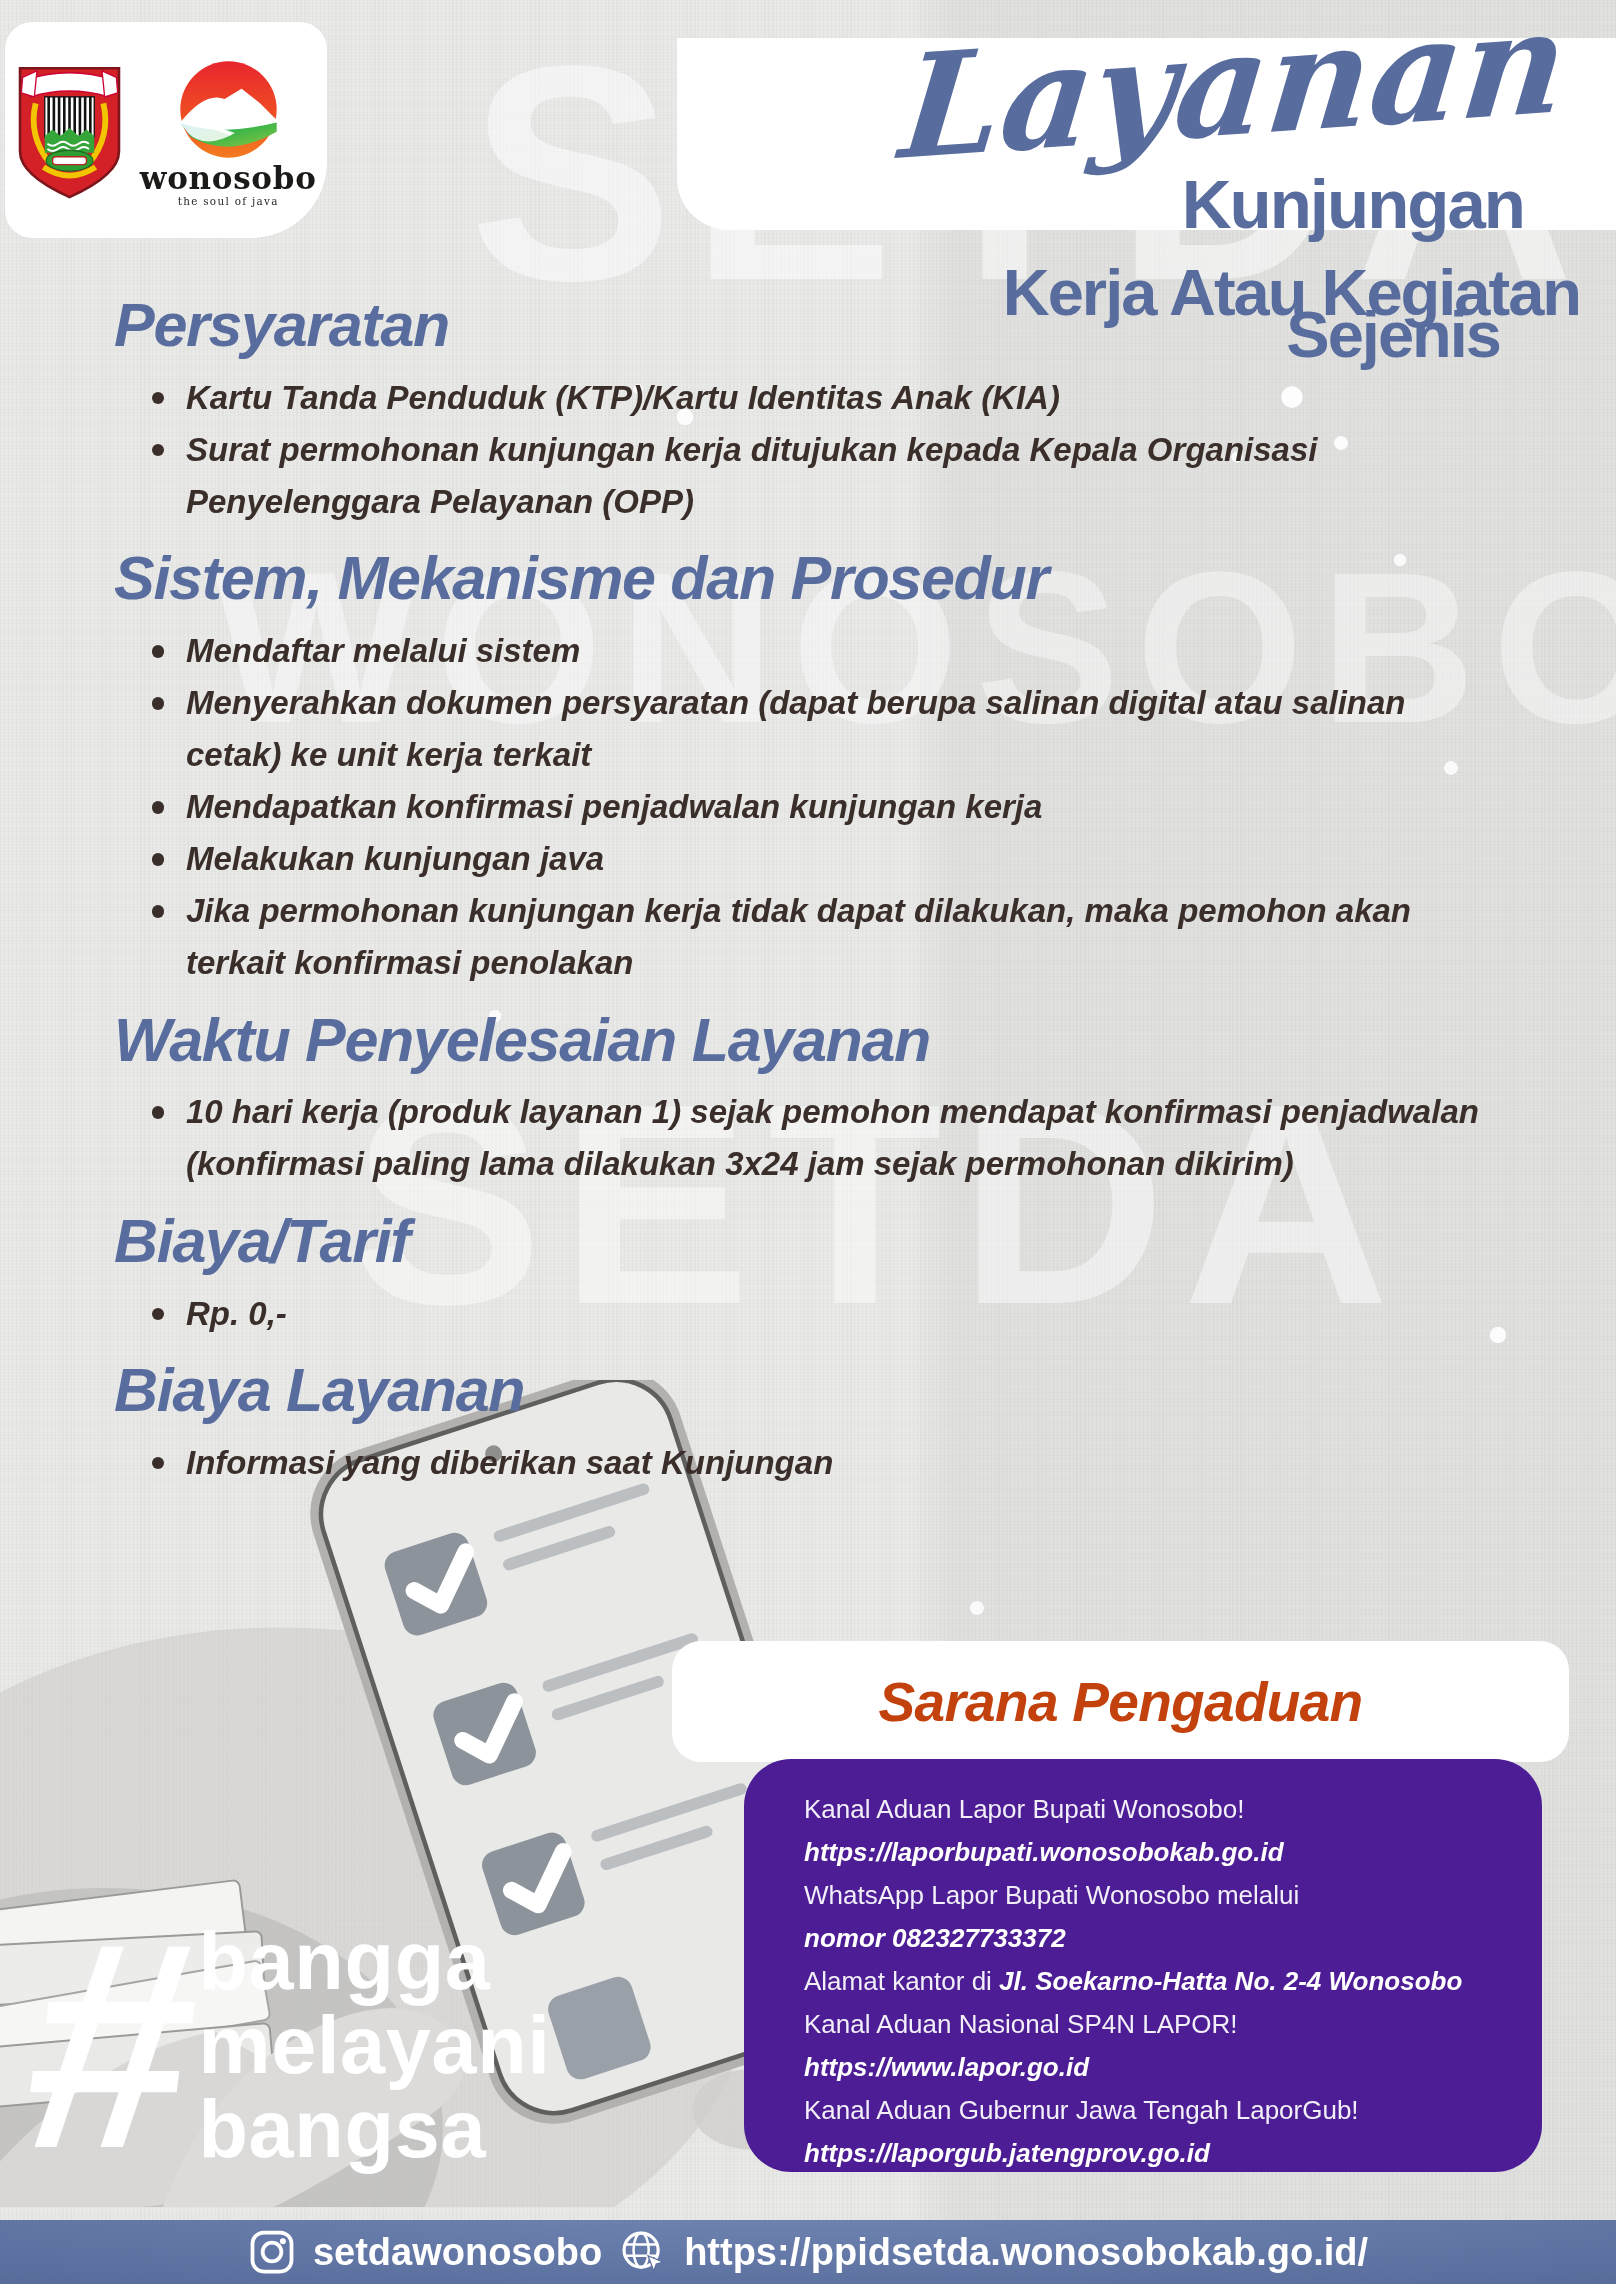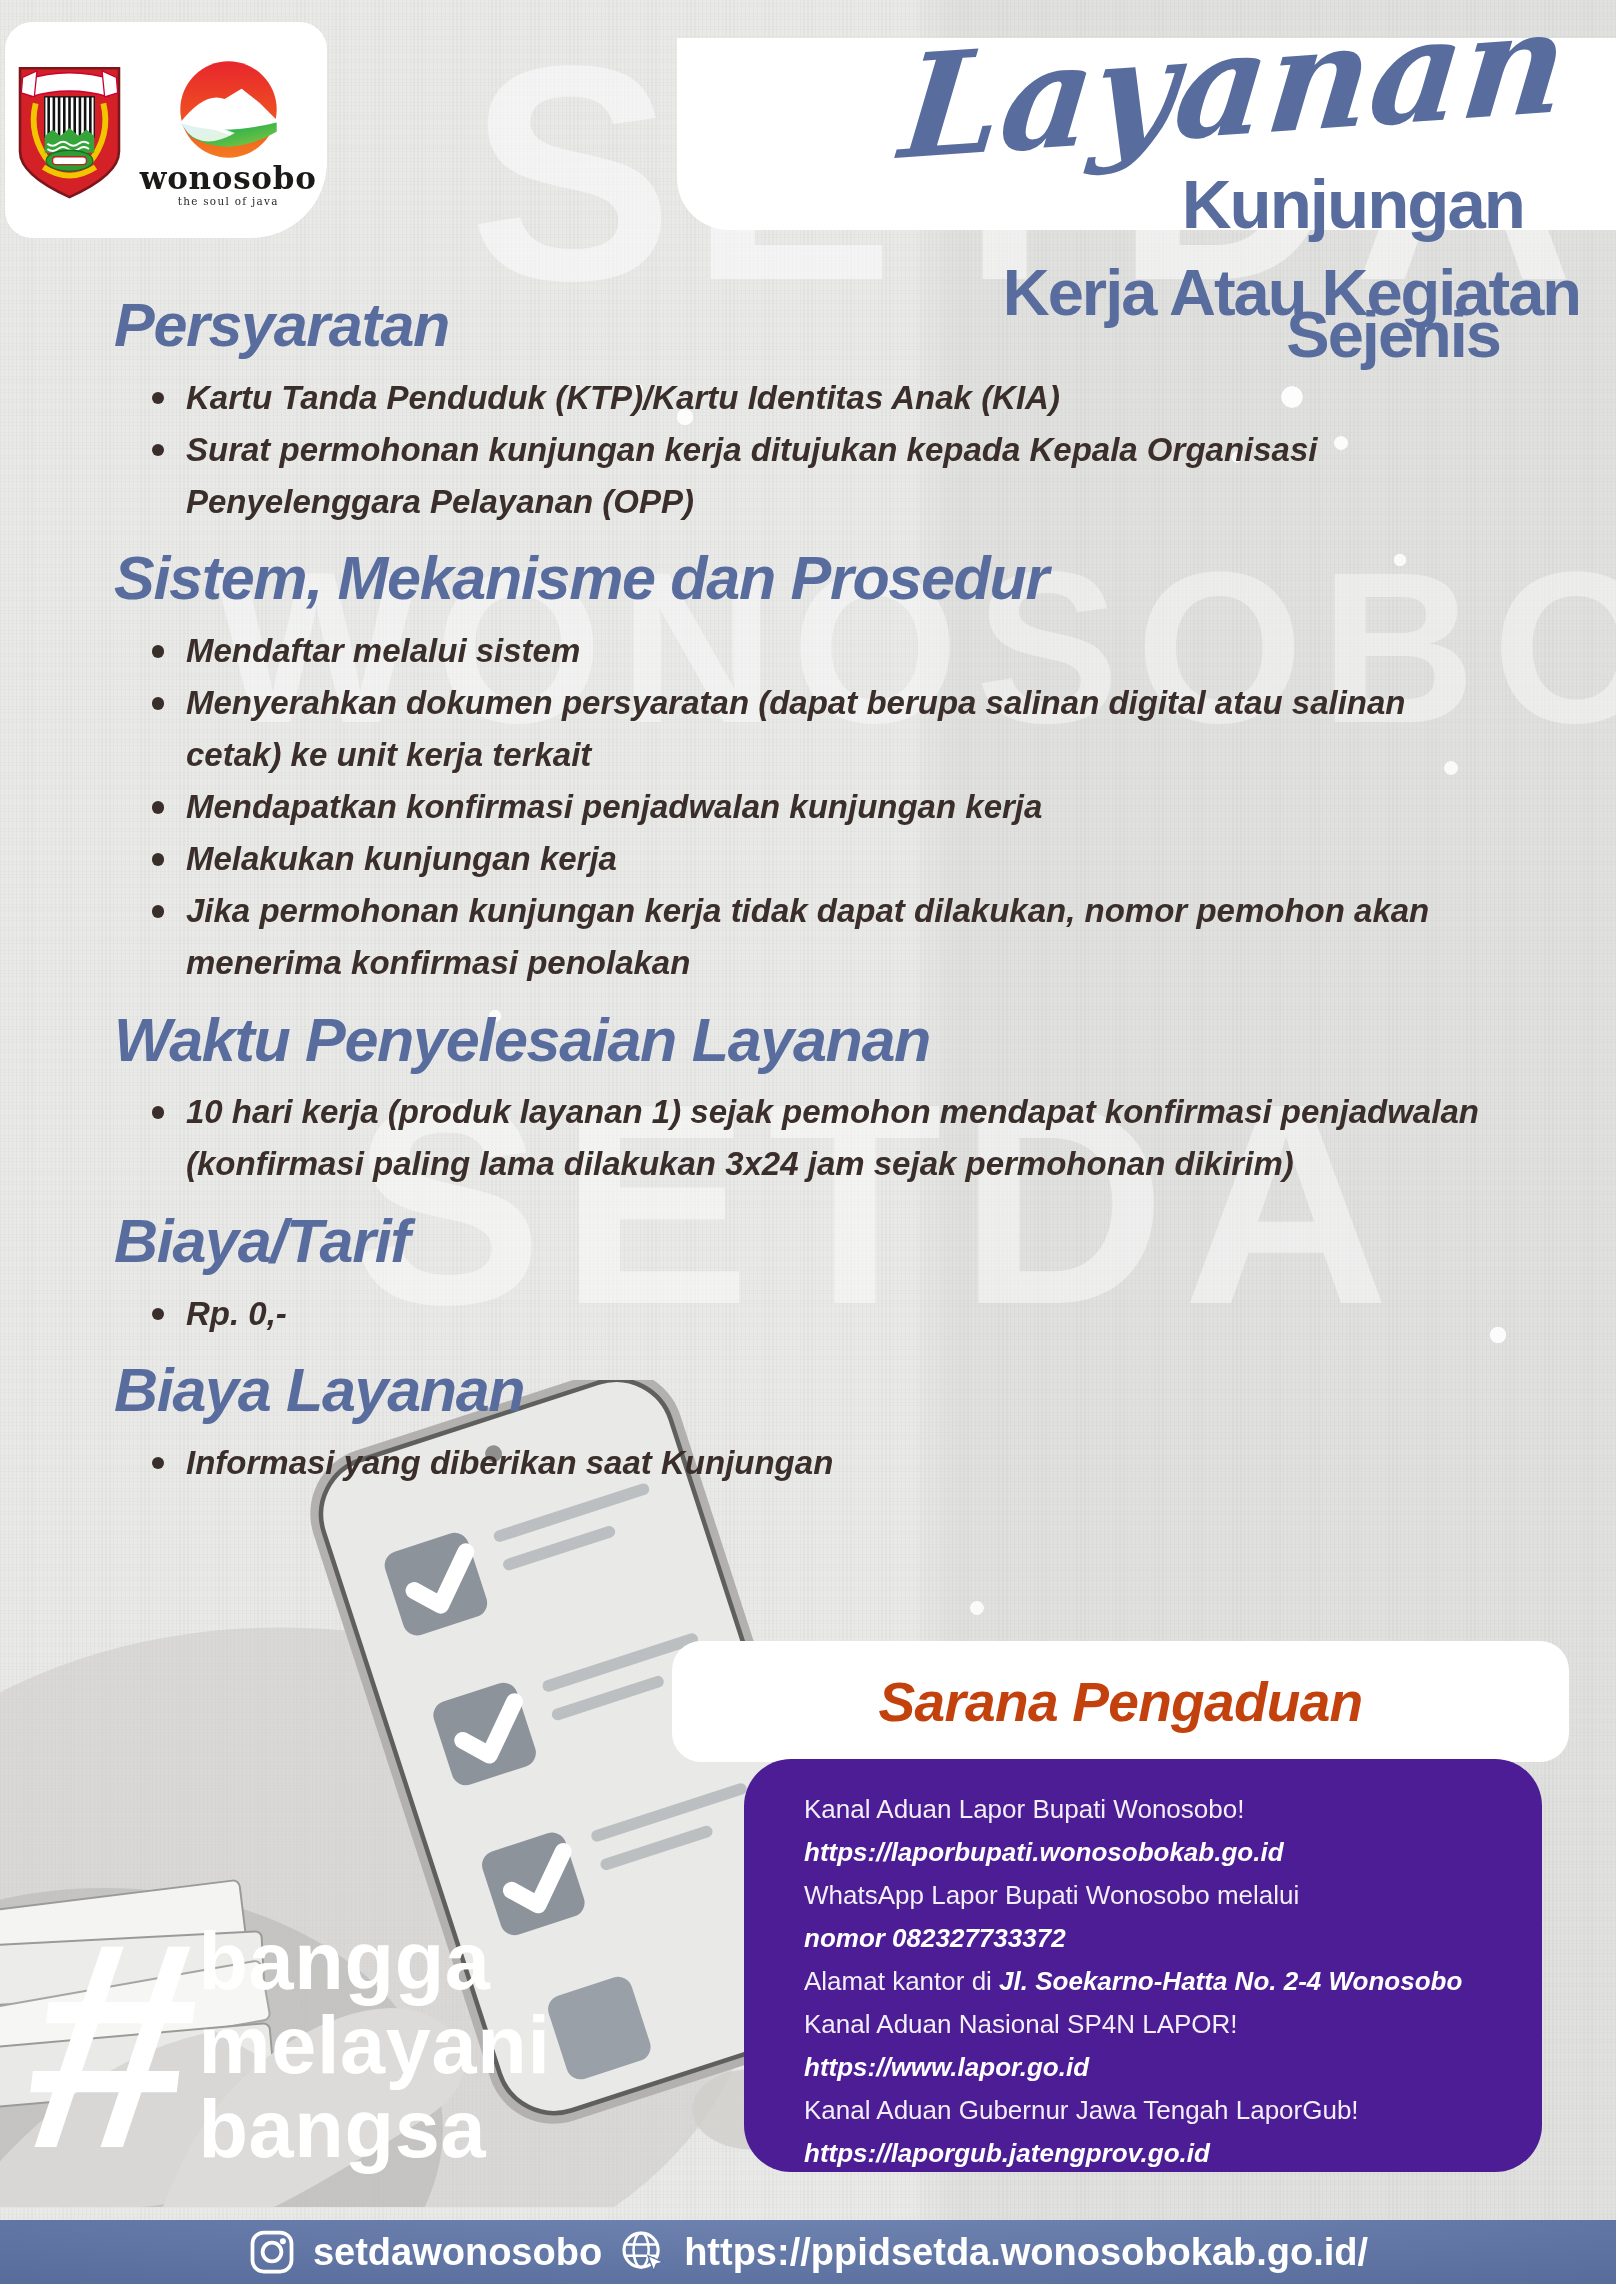--- a/index.html
+++ b/index.html
@@ -225,22 +225,22 @@
           <li>Surat permohonan kunjungan kerja ditujukan kepada Kepala Organisasi Penyelenggara Pelayanan (OPP)</li>
         </ul>
   </section>
 
   <section class="sec">
     <h2 class="sec-heading">Sistem, Mekanisme dan Prosedur</h2>
     <ul class="sec-bullets">
           <li>Mendaftar melalui sistem</li>
           <li>Menyerahkan dokumen persyaratan (dapat berupa salinan digital atau salinan cetak) ke unit kerja terkait</li>
           <li>Mendapatkan konfirmasi penjadwalan kunjungan kerja</li>
-          <li>Melakukan kunjungan kerja</li>
-          <li>Jika permohonan kunjungan kerja tidak dapat dilakukan, nomor pemohon akan menerima konfirmasi penolakan</li>
+          <li>Melakukan kunjungan java</li>
+          <li>Jika permohonan kunjungan kerja tidak dapat dilakukan, maka pemohon akan terkait konfirmasi penolakan</li>
         </ul>
   </section>
 
   <section class="sec">
     <h2 class="sec-heading">Waktu Penyelesaian Layanan</h2>
     <ul class="sec-bullets">
           <li>10 hari kerja (produk layanan 1) sejak pemohon mendapat konfirmasi penjadwalan (konfirmasi paling lama dilakukan 3x24 jam sejak permohonan dikirim)</li>
         </ul>
   </section>
 

